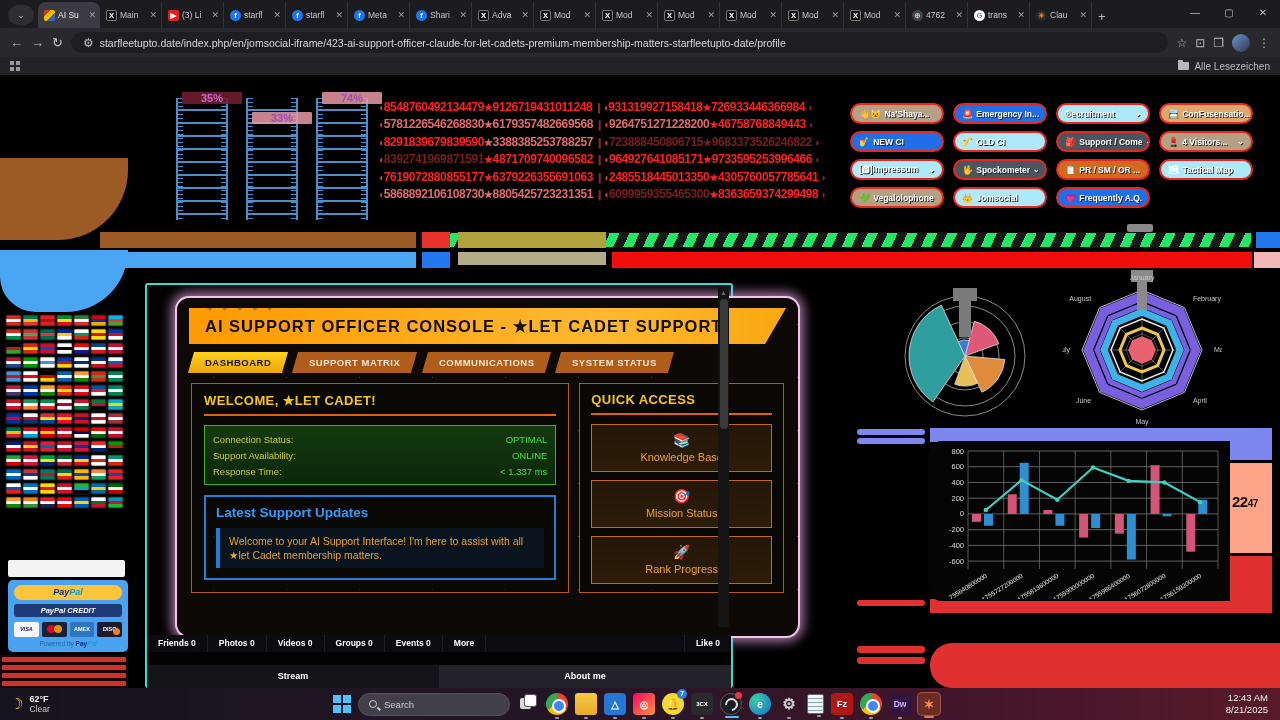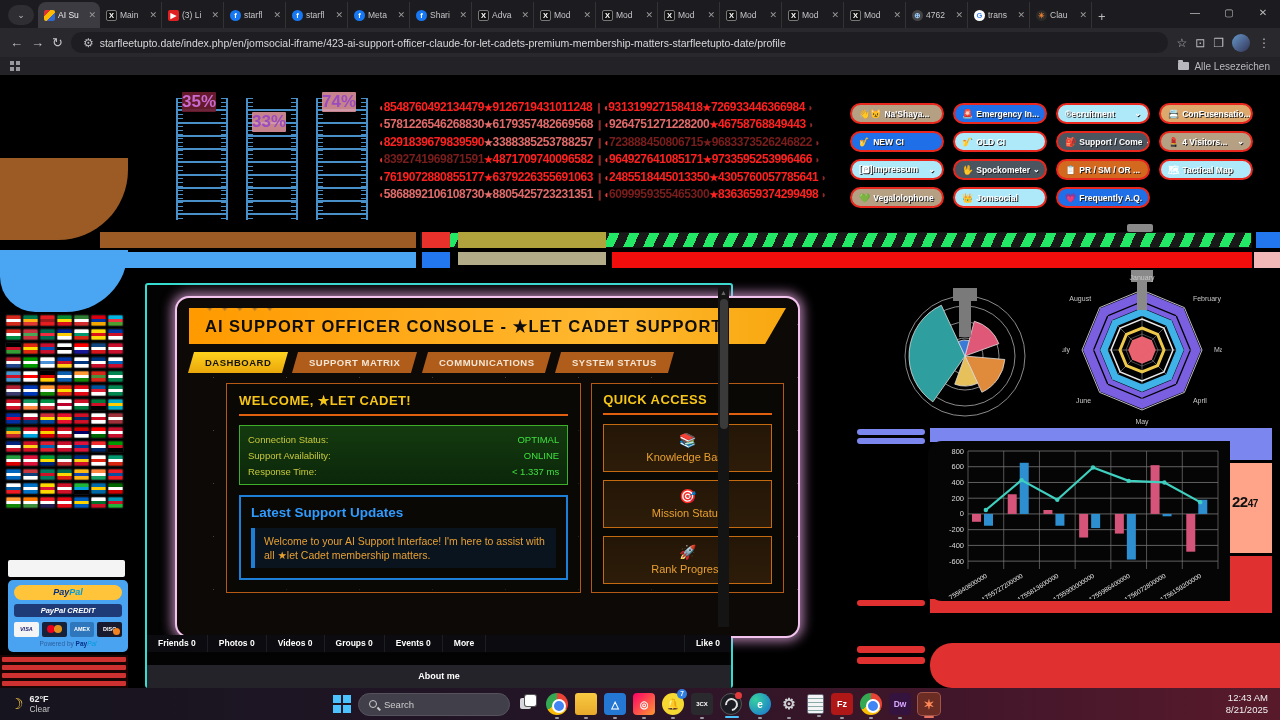--- a/index.html
+++ b/index.html
@@ -66,21 +66,21 @@
   .pp-powered { margin-top:3px; text-align:center; font-size:6.5px; color:#2a5f9e; }
   .pp-powered b { color:#003087; } .pp-powered i { color:#009cde; font-style:italic; }
   #red-stripes { position:absolute; left:0; top:655px; width:128px; height:33px; background:#1a0505; display:flex; flex-direction:column; gap:3px; padding:2px 2px; }
   .rstripe { height:7px; background:#cf3030; border-radius:1px; }
 
   
   .ladder { position:absolute; width:52px; height:122px; border-left:2px solid #4a90c8; border-right:2px solid #4a90c8; background:
       repeating-linear-gradient(to bottom, transparent 0 11px, #4a90c8 11px 13px); }
   .ladder::before, .ladder::after { content:""; position:absolute; top:0; bottom:0; width:6px; background:repeating-linear-gradient(to bottom,#4a90c8 0 1px, transparent 1px 4px); }
   .ladder::before { left:-1px; } .ladder::after { right:-1px; }
-  .gauge-label { position:absolute; font-weight:bold; font-size:17px; color:#9a4bbf; background:rgba(233,154,165,.85); padding:0 0; border-radius:1px; z-index:3; }
+  .gauge-label { position:absolute; font-weight:bold; font-size:11px; color:#9a4bbf; background:rgba(233,154,165,.85); padding:0 19px; border-radius:1px; z-index:3; }
   .gauge-label.dark { background:rgba(110,28,48,.92); color:#c86ad0; }
 
   
   #ticker { position:absolute; left:378px; top:100px; width:440px; }
   .trow { height:17.4px; font-weight:bold; font-size:12px; letter-spacing:-0.4px; white-space:nowrap; font-family:"Liberation Sans",sans-serif; }
   .tn-b { color:#ff2020; } .tn-m { color:#e06a6a; } .tn-d { color:#7a1d1d; } .tn-w { color:#ffd4d4; }
   .tbul { color:#e23b3b; font-size:10px; } .tsep { color:#8a2a2a; font-size:10px; } .tstar { font-size:10px; }
 
   
   #lcars-grid { position:absolute; left:850px; top:103px; width:404px; display:grid; grid-template-columns:repeat(4,94px); grid-gap:7px 9px; }
@@ -101,21 +101,21 @@
              background-image:radial-gradient(#4a4238 0.8px, transparent 0.8px); background-size:73px 53px; }
   #banner { position:relative; margin:10px 12px 0 12px; height:36px; background:linear-gradient(90deg,#ff9a00,#ffb830 70%,#f8a810); clip-path:polygon(0 0,100% 0,96.5% 100%,0 100%); display:flex; align-items:center; }
   #banner h1 { font-size:16.5px; font-weight:bold; color:#0d0d0d; letter-spacing:1px; padding-left:16px; }
   #drips { position:absolute; left:18px; top:-7px; display:flex; gap:8px; }
   .drip { width:7px; height:9px; border:1.5px solid #c88830; border-radius:0 50% 50% 50%; transform:rotate(-135deg); background:rgba(60,40,20,.4); }
   #ctabs { display:flex; gap:10px; margin:8px 0 0 14px; }
   .ctab { transform:skewX(-16deg); padding:5px 14px; background:#b05c1a; font-weight:bold; font-size:9.5px; color:#f3e6d4; letter-spacing:.5px; }
   .ctab span { display:inline-block; transform:skewX(16deg); }
   .ctab.active { background:linear-gradient(#ffd21e,#eaa70a); color:#141414; }
   #cbody { display:flex; gap:10px; padding:10px 14px 0 14px; }
-  #panel-welcome { flex:1.95; border:1px solid #b55a14; background:rgba(10,7,3,.55); padding:9px 12px 10px;margin-left:35px; }
+  #panel-welcome { flex:1.95; border:1px solid #b55a14; background:rgba(10,7,3,.55); padding:9px 12px 10px; }
   #panel-quick { flex:1; border:1px solid #b55a14; background:rgba(10,7,3,.55); padding:8px 11px; }
   .gold-h { color:#f5c518; font-weight:bold; font-size:13px; letter-spacing:.4px; }
   .orange-hr { height:2px; background:#e06010; margin:6px 0 9px; }
   #statusbox { border:1px solid #3fae2a; background:linear-gradient(#143a0f,#0b270a); padding:5px 8px; font-family:"DejaVu Sans Mono",monospace; font-size:9.5px; }
   .srow { display:flex; justify-content:space-between; padding:2.5px 0; }
   .srow .sl { color:#c9c93a; } .srow .sv { color:#3fe03f; }
   #updates { margin-top:10px; border:2px solid #1e7fd8; padding:8px 10px 10px; }
   #updates h3 { color:#2f9bff; font-size:13.5px; font-weight:bold; margin-bottom:2px; }
   .msg { margin-top:8px; background:#0a141f; border-left:4px solid #1e7fd8; padding:6px 9px; color:#e8a030; font-size:10.5px; line-height:1.35; }
   .qbtn { margin-top:8px; border:1px solid #c46a10; background:linear-gradient(#241607,#2d1c09); text-align:center; padding:7px 4px 8px; }
@@ -575,20 +575,21 @@
     <div id="socialbar">
         <div class="soc">Friends 0</div>
         <div class="soc">Photos 0</div>
         <div class="soc">Videos 0</div>
         <div class="soc">Groups 0</div>
         <div class="soc">Events 0</div>
         <div class="soc">More</div>
         <div class="soc like">Like 0</div>
       </div>
     <div id="streamtabs">
+      <div class="stab s1">Stream</div>
       <div class="stab s2">About me</div>
     </div>
     <div id="iframe-scroll">
       <div id="iframe-up">▲</div>
       <div id="iframe-thumb"></div>
     </div>
   </div>
 
   <div id="slider-handle"></div>
   <svg id="polar-svg" class="chart-svg" style="left:898px; top:282px;" width="135" height="135">

